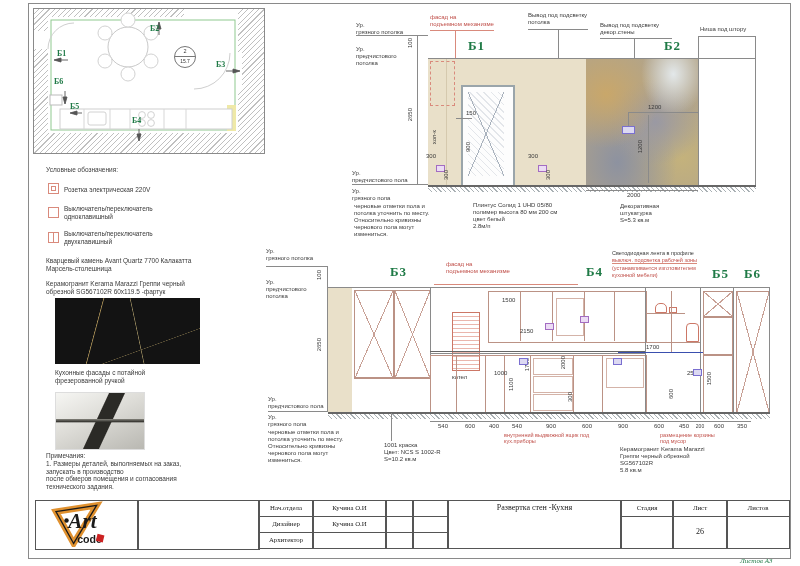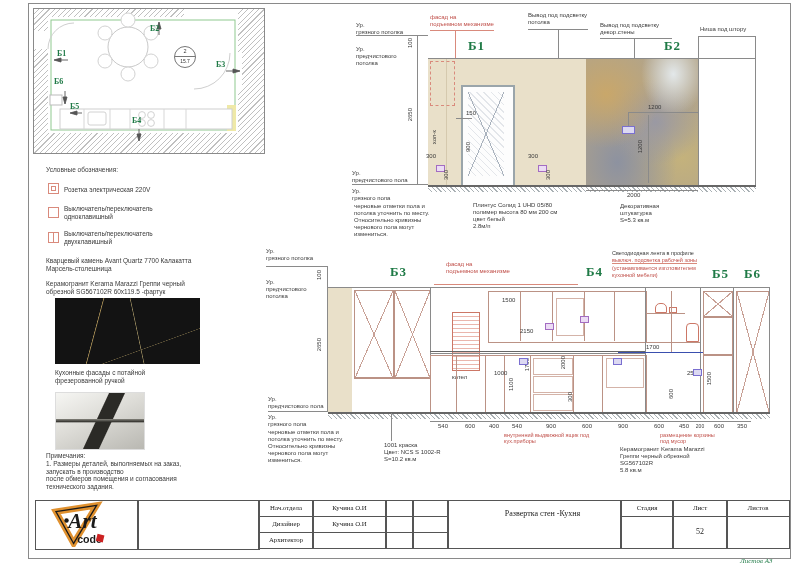--- a/index.html
+++ b/index.html
@@ -378,31 +378,31 @@
   <div class="cell tb" style="left:312px;top:532px;width:73px;height:15px;">
       <span class="c" style="top:3px;"></span>
     </div>
   <div class="cell" style="left:385px;top:500px;width:27px;height:15px;"></div>
   <div class="cell" style="left:385px;top:516px;width:27px;height:15px;"></div>
   <div class="cell" style="left:385px;top:532px;width:27px;height:15px;"></div>
   <div class="cell" style="left:412px;top:500px;width:35px;height:15px;"></div>
   <div class="cell" style="left:412px;top:516px;width:35px;height:15px;"></div>
   <div class="cell" style="left:412px;top:532px;width:35px;height:15px;"></div>
   <div class="cell tb" style="left:447px;top:500px;width:173px;height:47px;">
-    <span class="c" style="top:8px;font-size:8px;margin-left:8px;">Развертка стен -Кухня</span>
+    <span class="c" style="top:2px;font-size:8px;">Развертка стен -Кухня</span>
   </div>
   <div class="cell tb" style="left:620px;top:500px;width:52px;height:15px;">
       <span class="c" style="top:3px;">Стадия</span>
     </div>
   <div class="cell" style="left:620px;top:516px;width:52px;height:31px;"></div>
   <div class="cell tb" style="left:672px;top:500px;width:54px;height:15px;">
       <span class="c" style="top:3px;">Лист</span>
     </div>
   <div class="cell tb" style="left:672px;top:516px;width:54px;height:31px;">
-      <span class="c" style="top:10px;font-size:8px;">52</span>
+      <span class="c" style="top:10px;font-size:8px;">26</span>
     </div>
   <div class="cell tb" style="left:726px;top:500px;width:62px;height:15px;">
       <span class="c" style="top:3px;">Листов</span>
     </div>
   <div class="cell" style="left:726px;top:516px;width:62px;height:31px;"></div>
 
   <span class="fmt" style="left:740px;top:557px;">Листов А3</span>
 </div>
 
 </body></html>

